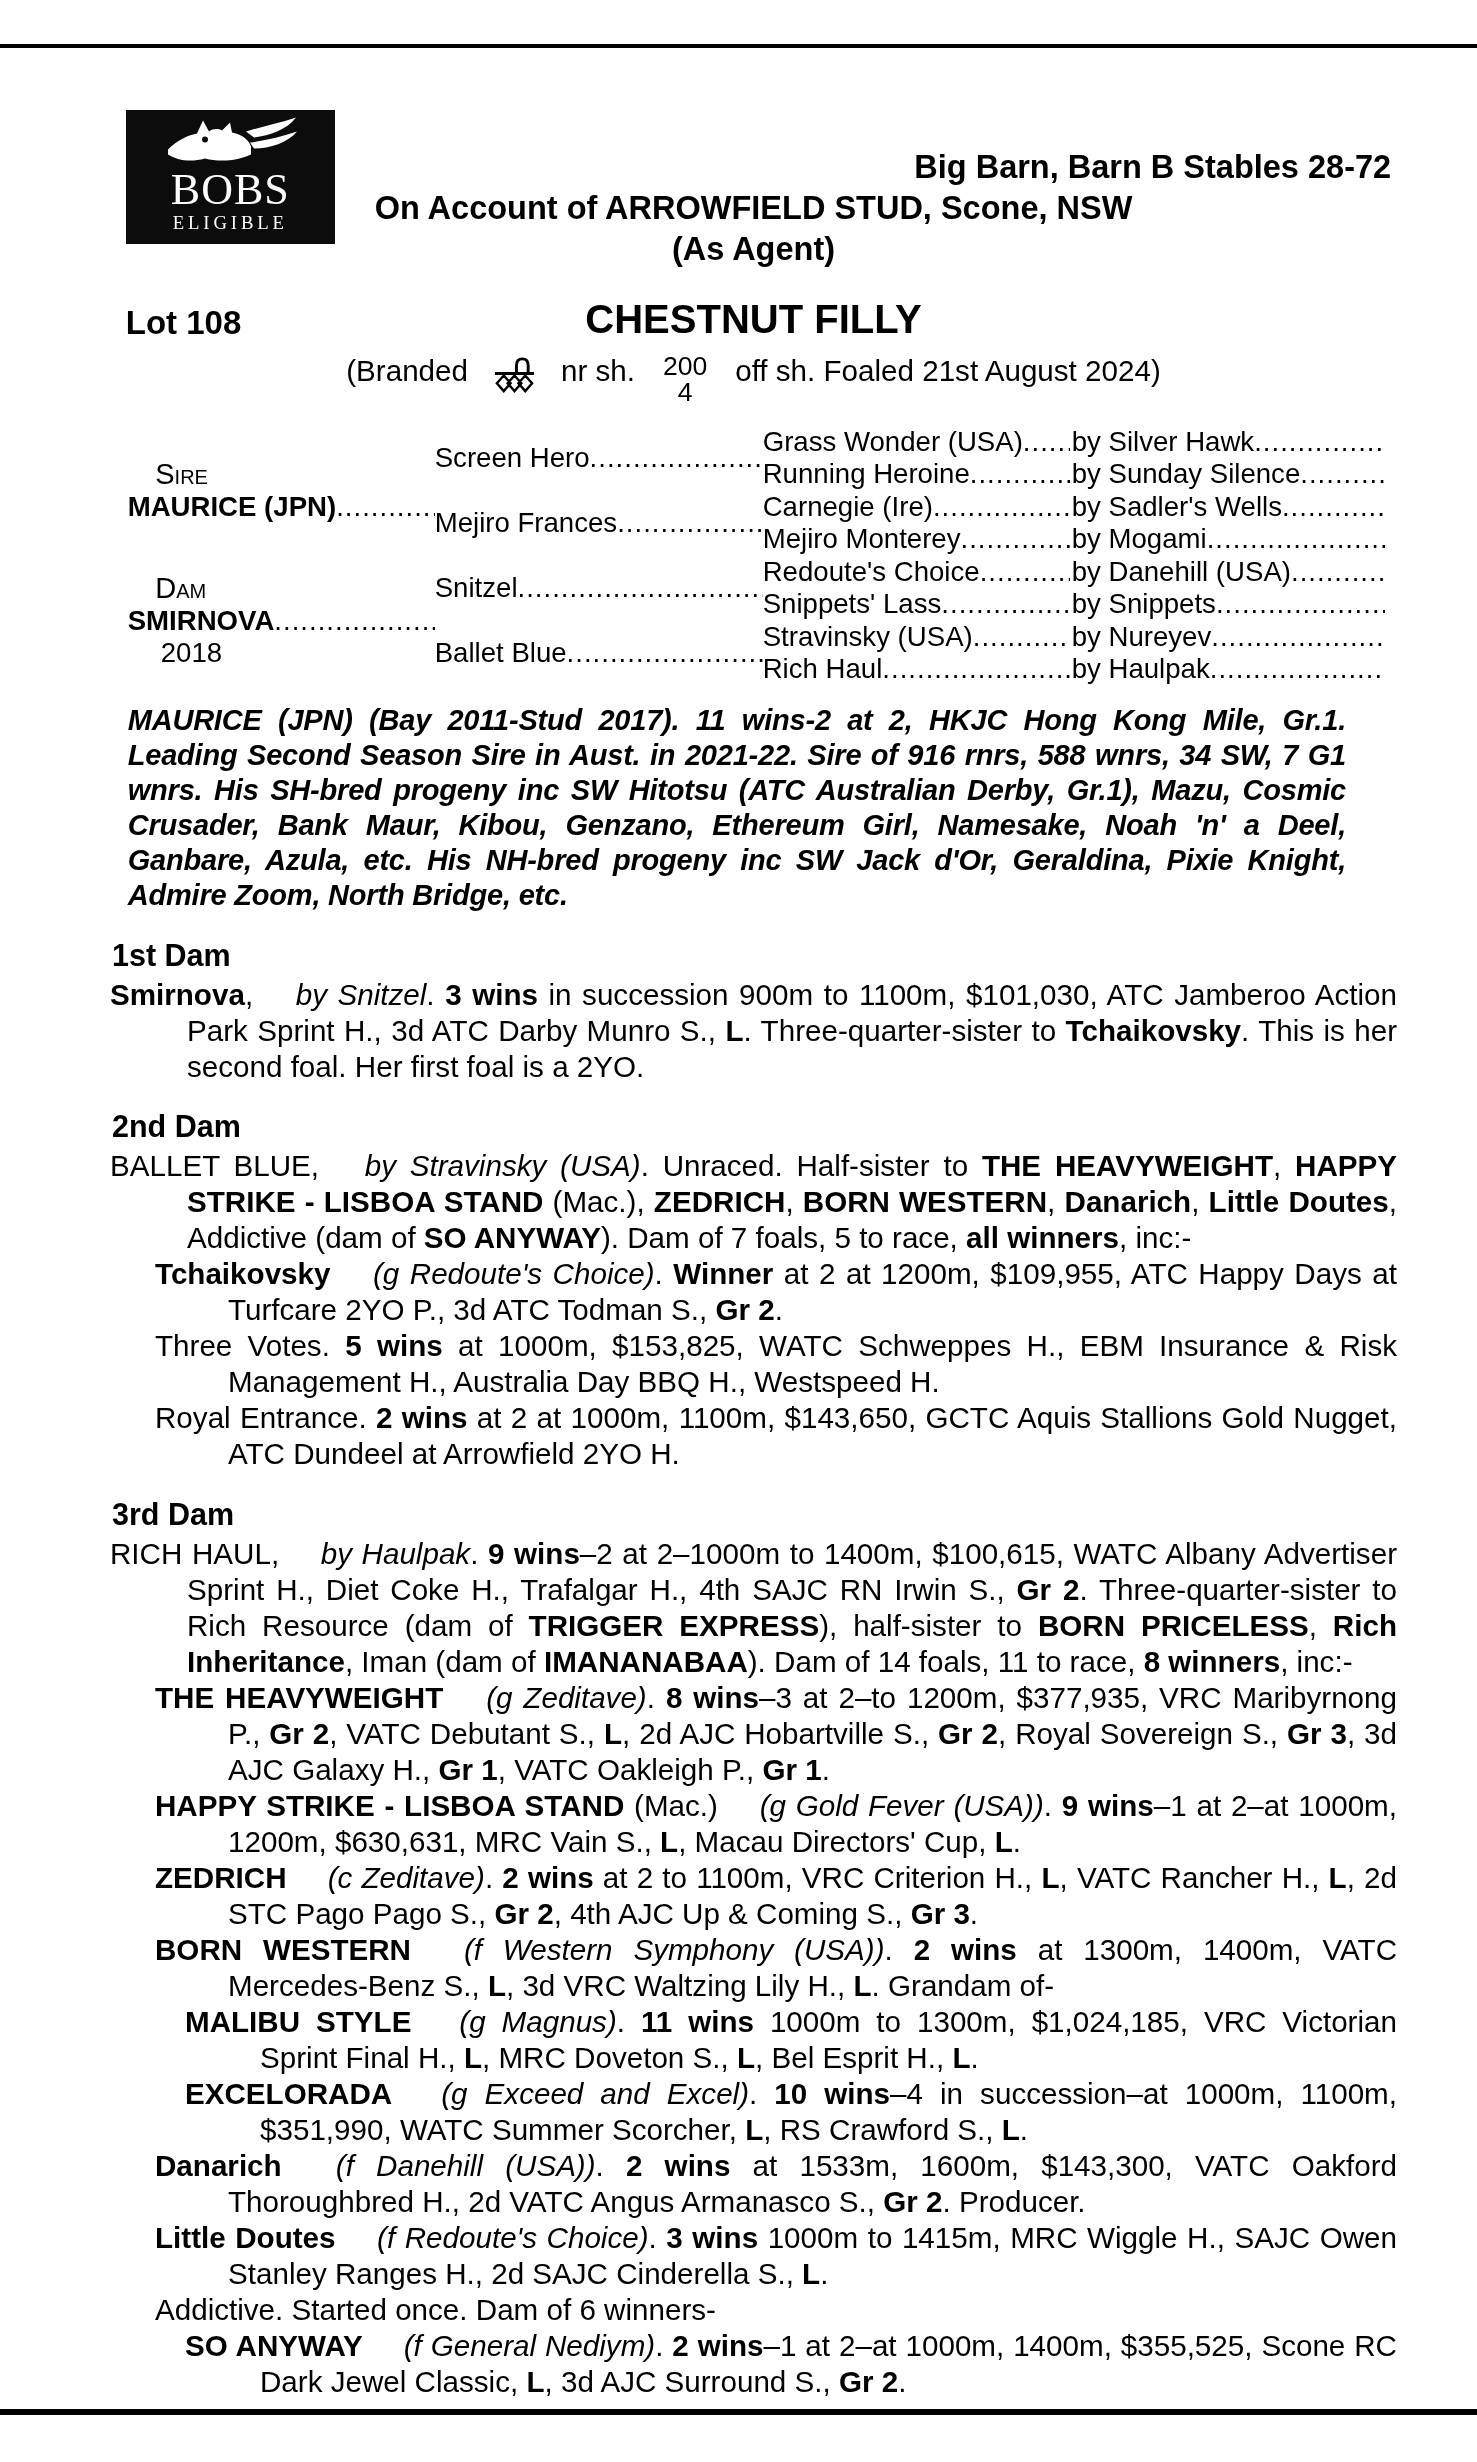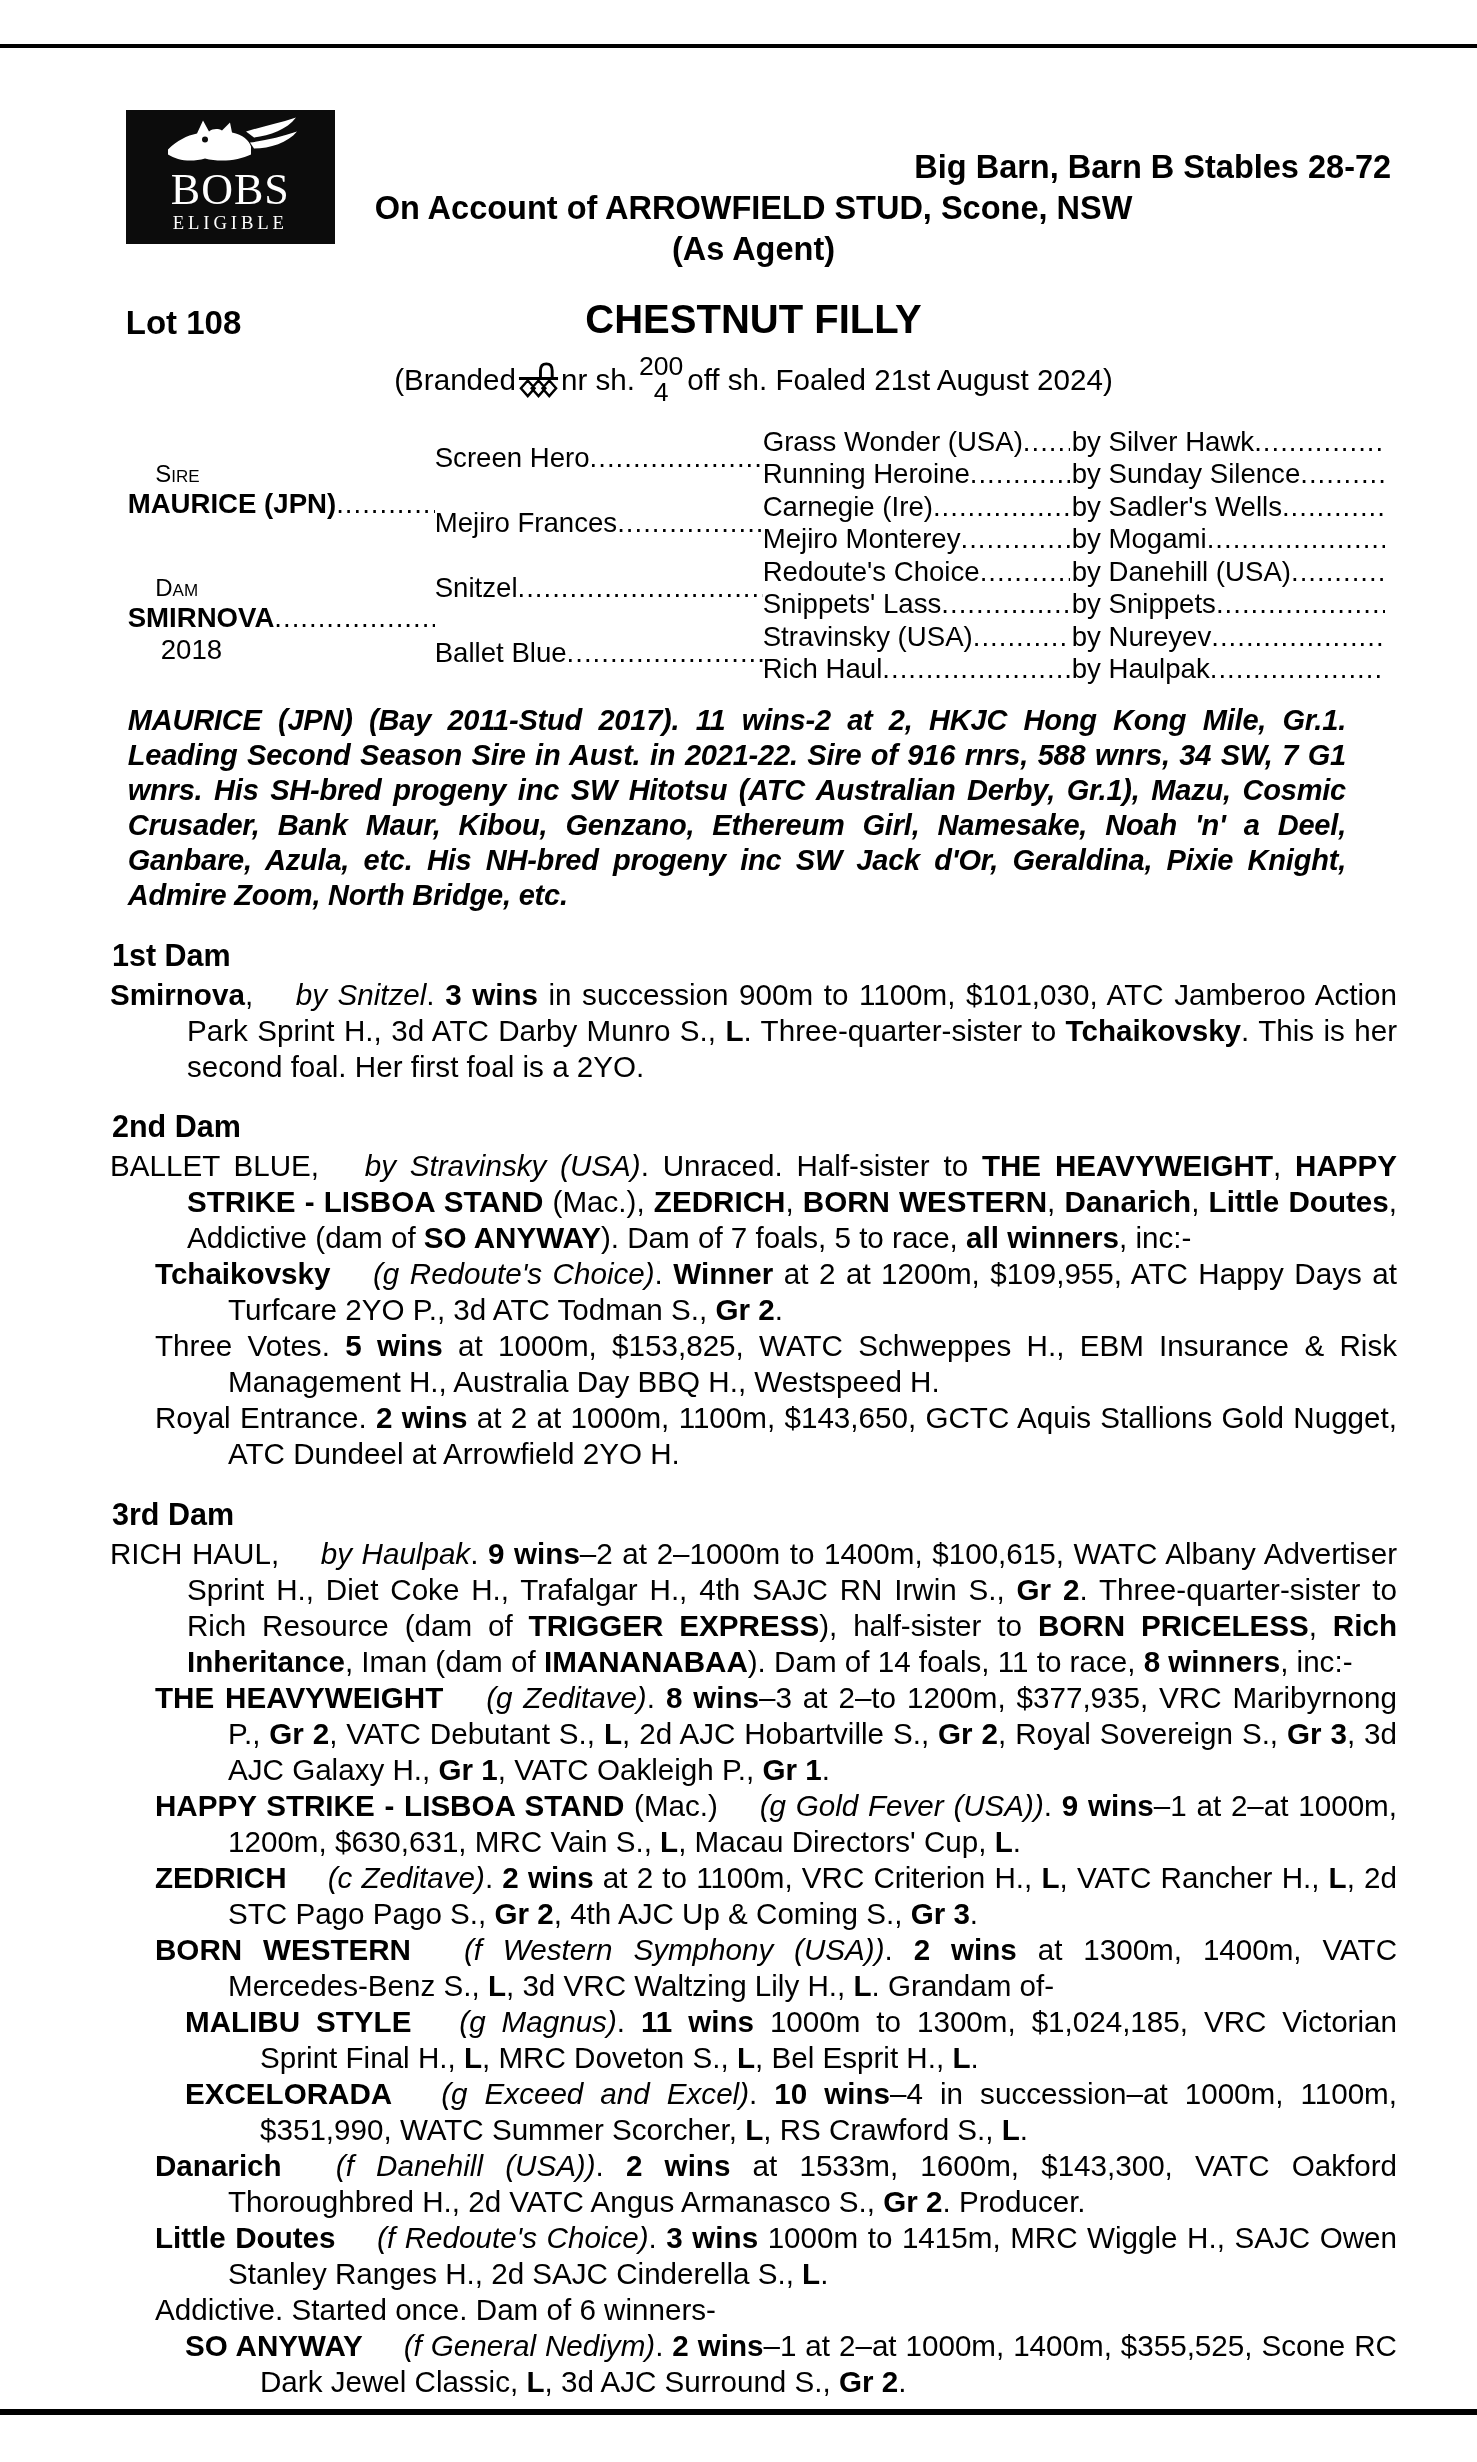--- a/index.html
+++ b/index.html
@@ -18,38 +18,38 @@
   .logo-eligible{font-family:"Liberation Serif",serif;color:#fff;font-size:18.7px;letter-spacing:3.9px;line-height:23.6px;}
   .consign{padding-top:39px;font-weight:bold;font-size:32.5px;line-height:41px;}
   .consign .l1{text-align:right;padding-right:5.9px;}
   .consign .l2,.consign .l3{text-align:center;}
 
   .lot-row{position:relative;margin-top:23.6px;height:51px;}
   .lot-label{position:absolute;left:15.8px;bottom:3px;font-weight:bold;font-size:33px;}
   .horse-title{text-align:center;font-weight:bold;font-size:40px;line-height:51px;}
 
   .branded-row{margin-top:9.9px;text-align:center;font-size:29.6px;}
-  .branded-inner{display:inline-flex;align-items:center;gap:0;}
+  .branded-inner{display:inline-flex;gap:24px;}
   .brand-mark{width:45px;height:43px;}
   .brand-frac{display:inline-flex;flex-direction:column;align-items:center;
               font-size:26.6px;line-height:25.6px;padding:0 3.9px;}
 
   
   .ped-table{margin-top:19.7px;padding-left:17.7px;padding-right:11.8px;display:grid;
              grid-template-columns:307px 328px 307px auto;grid-auto-rows:32.5px;font-size:27.6px;}
   .cell{display:flex;align-items:center;overflow:hidden;white-space:nowrap;min-width:0;}
   .dots{flex:1;overflow:hidden;white-space:nowrap;letter-spacing:1px;}
   .dots::after{content:"......................................................";}
   .colA{grid-column:1;}.colB{grid-column:2;}.colC{grid-column:3;}.colD{grid-column:4;}
   .r1{grid-row:1;}.r2{grid-row:2;}.r3{grid-row:3;}.r4{grid-row:4;}
   .r5{grid-row:5;}.r6{grid-row:6;}.r7{grid-row:7;}.r8{grid-row:8;}
   .span12{grid-row:1/3;}.span34{grid-row:3/5;}.span56{grid-row:5/7;}.span78{grid-row:7/9;}
   .span14{grid-row:1/5;}.span58{grid-row:5/9;}
   .parent-block{display:flex;flex-direction:column;justify-content:center;overflow:hidden;}
-  .scaps{font-variant:small-caps;font-size:24px;padding-left:27.6px;}
+  .scaps{font-variant:small-caps;font-size:29px;padding-left:27.6px;}
   .pname{display:flex;align-items:center;font-weight:bold;white-space:nowrap;overflow:hidden;}
   .pname .dots{font-weight:normal;}
   .year{padding-left:33px;}
   .byline{padding-left:2px;}
 
   
   .summary{margin:17.7px 51px 0 17.7px;font-weight:bold;font-style:italic;font-size:29px;
            line-height:35px;text-align:justify;letter-spacing:-0.2px;}
 
   

